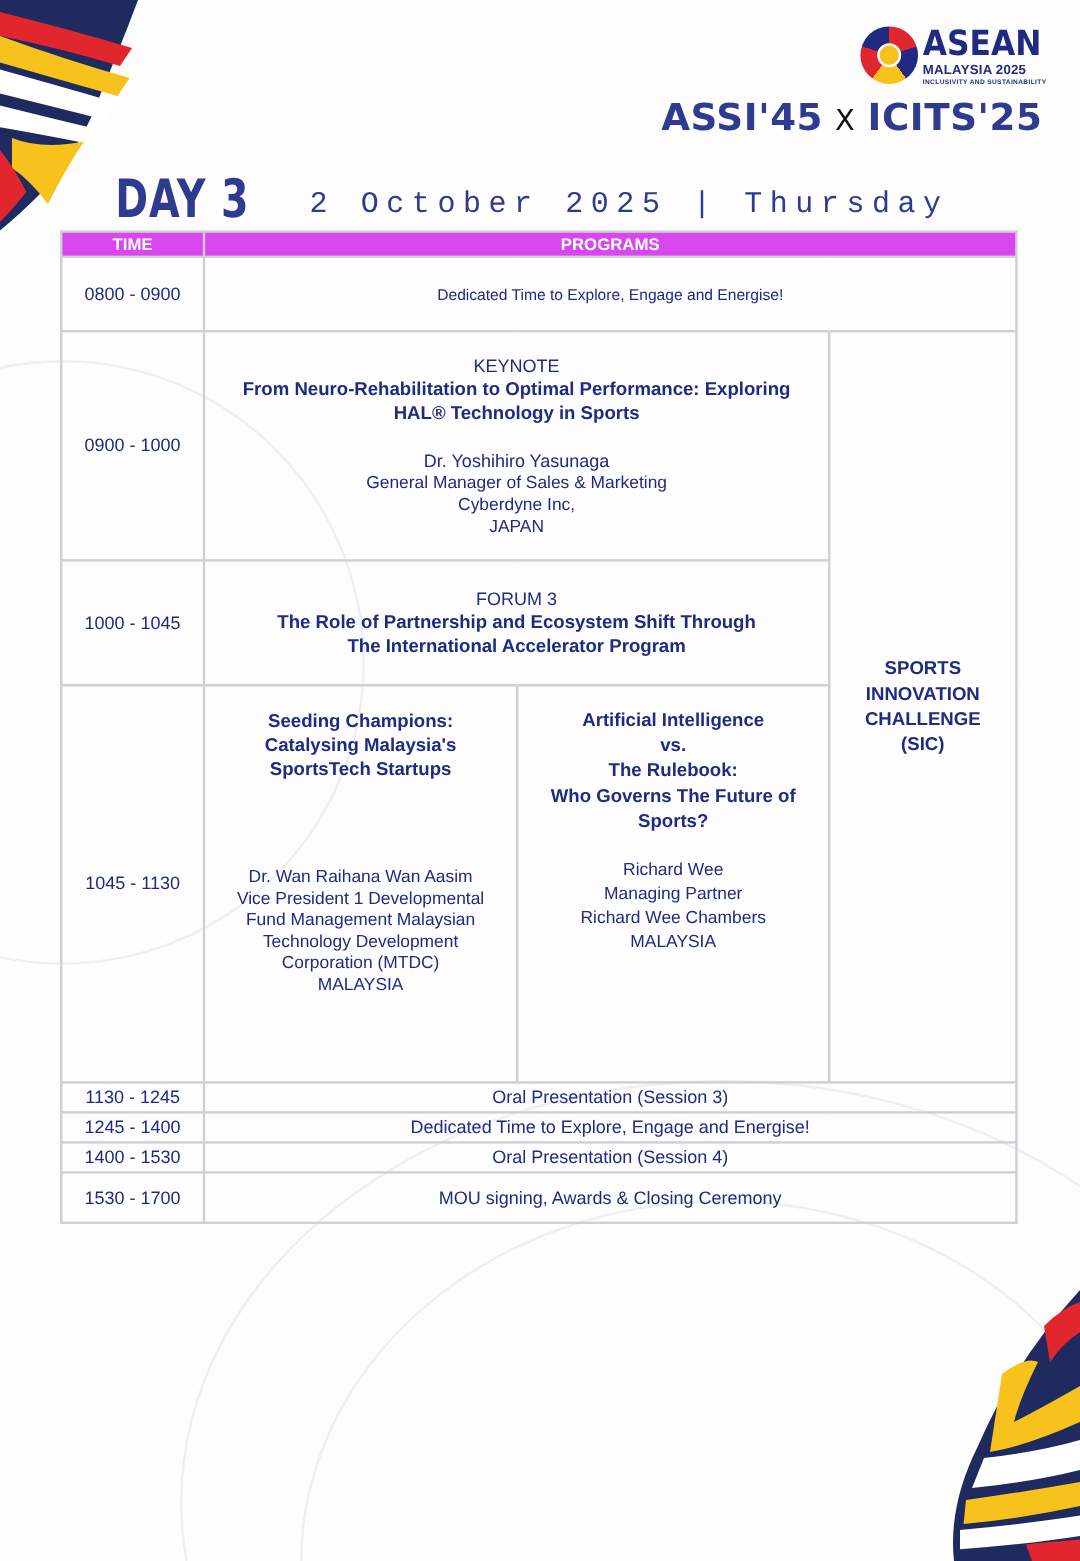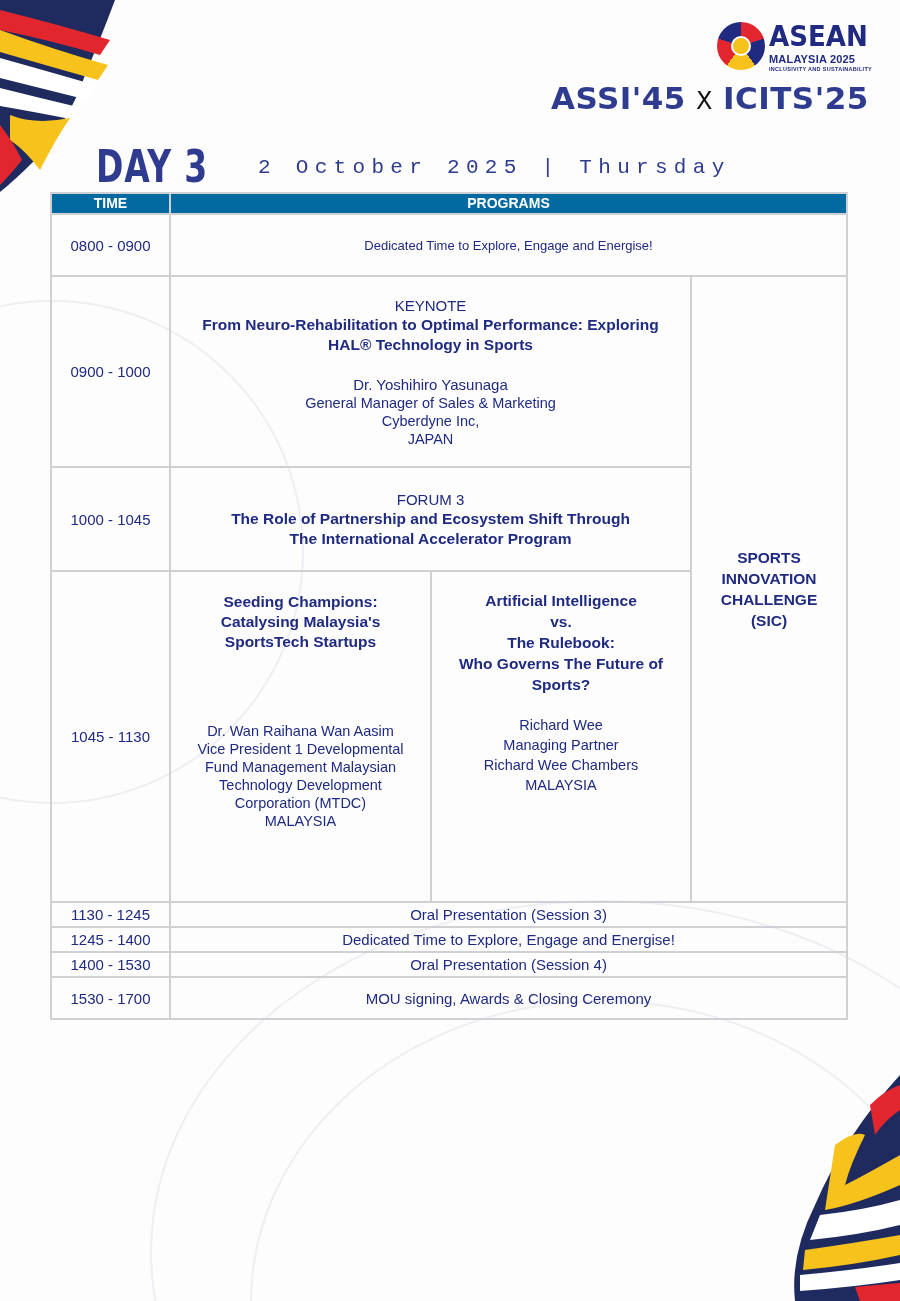--- a/index.html
+++ b/index.html
@@ -9,24 +9,24 @@
   .logo{position:absolute;left:717px;top:18px;width:160px;height:60px;}
   .logo-ring{position:absolute;left:0;top:4px;width:48px;height:48px;border-radius:50%;
     background:conic-gradient(#e2262e 0 20%,#1f2a80 20% 40%,#f8c21c 40% 60%,#e2262e 60% 80%,#1f2a80 80% 100%);}
   .logo-ring::after{content:"";position:absolute;left:14px;top:14px;width:20px;height:20px;border-radius:50%;background:#f8c21c;border:2px solid #fff;box-sizing:border-box;}
   .logo-word{position:absolute;left:52px;top:4px;font-family:"DejaVu Sans",sans-serif;font-weight:bold;font-size:29px;letter-spacing:0px;color:#1f2a80;line-height:29px;transform:scaleX(0.9);transform-origin:left;}
   .logo-sub{position:absolute;left:52px;top:35px;font-weight:bold;font-size:11px;color:#1f2a80;line-height:12px;letter-spacing:0.2px;}
   .logo-tag{position:absolute;left:52px;top:48px;font-weight:bold;font-size:5.5px;color:#1f2a80;line-height:6px;letter-spacing:0.3px;}
   .event-title{position:absolute;left:551px;top:80px;font-family:"DejaVu Sans",sans-serif;font-weight:bold;font-size:31px;color:#2e3b8f;white-space:nowrap;letter-spacing:0.5px;}
   .event-title .x{font-weight:normal;font-size:24px;color:#111;margin:0 10px;}
   .day{position:absolute;left:96px;top:143px;font-family:"DejaVu Sans",sans-serif;font-weight:bold;font-size:44px;line-height:48px;color:#2e3b8f;transform:scaleX(0.75);transform-origin:left;letter-spacing:1px;}
-  .date{position:absolute;left:258px;top:156px;font-family:"Liberation Mono","DejaVu Sans Mono",monospace;font-size:21px;letter-spacing:6.3px;color:#2e3b8f;white-space:nowrap;}
+  .date{position:absolute;left:258px;top:156px;font-family:"Liberation Mono","DejaVu Sans Mono",monospace;font-size:25px;letter-spacing:6.3px;color:#2e3b8f;white-space:nowrap;}
   table.sched{position:absolute;left:50px;top:192px;width:796px;border-collapse:collapse;table-layout:fixed;}
   table.sched td,table.sched th{border:2px solid #d0d0d4;text-align:center;vertical-align:middle;padding:0;color:#1f2a80;}
-  table.sched th{background:#0369a1;color:#fff;font-size:14px;font-weight:bold;height:19px;line-height:19px;}
+  table.sched th{background:#d946ef;color:#fff;font-size:14px;font-weight:bold;height:19px;line-height:19px;}
   .time{font-size:15px;}
   .t-sm{font-size:13px;}
   .reg{font-size:15px;line-height:19px;}
   .bold{font-weight:bold;font-size:15.5px;line-height:20px;}
   .label{font-size:15px;line-height:19px;}
   .spk{font-size:14.5px;line-height:18px;}
   .gap{height:20px;}
   .sic{font-weight:bold;font-size:15.5px;line-height:21px;margin-top:40px;}
 </style>
 </head>

